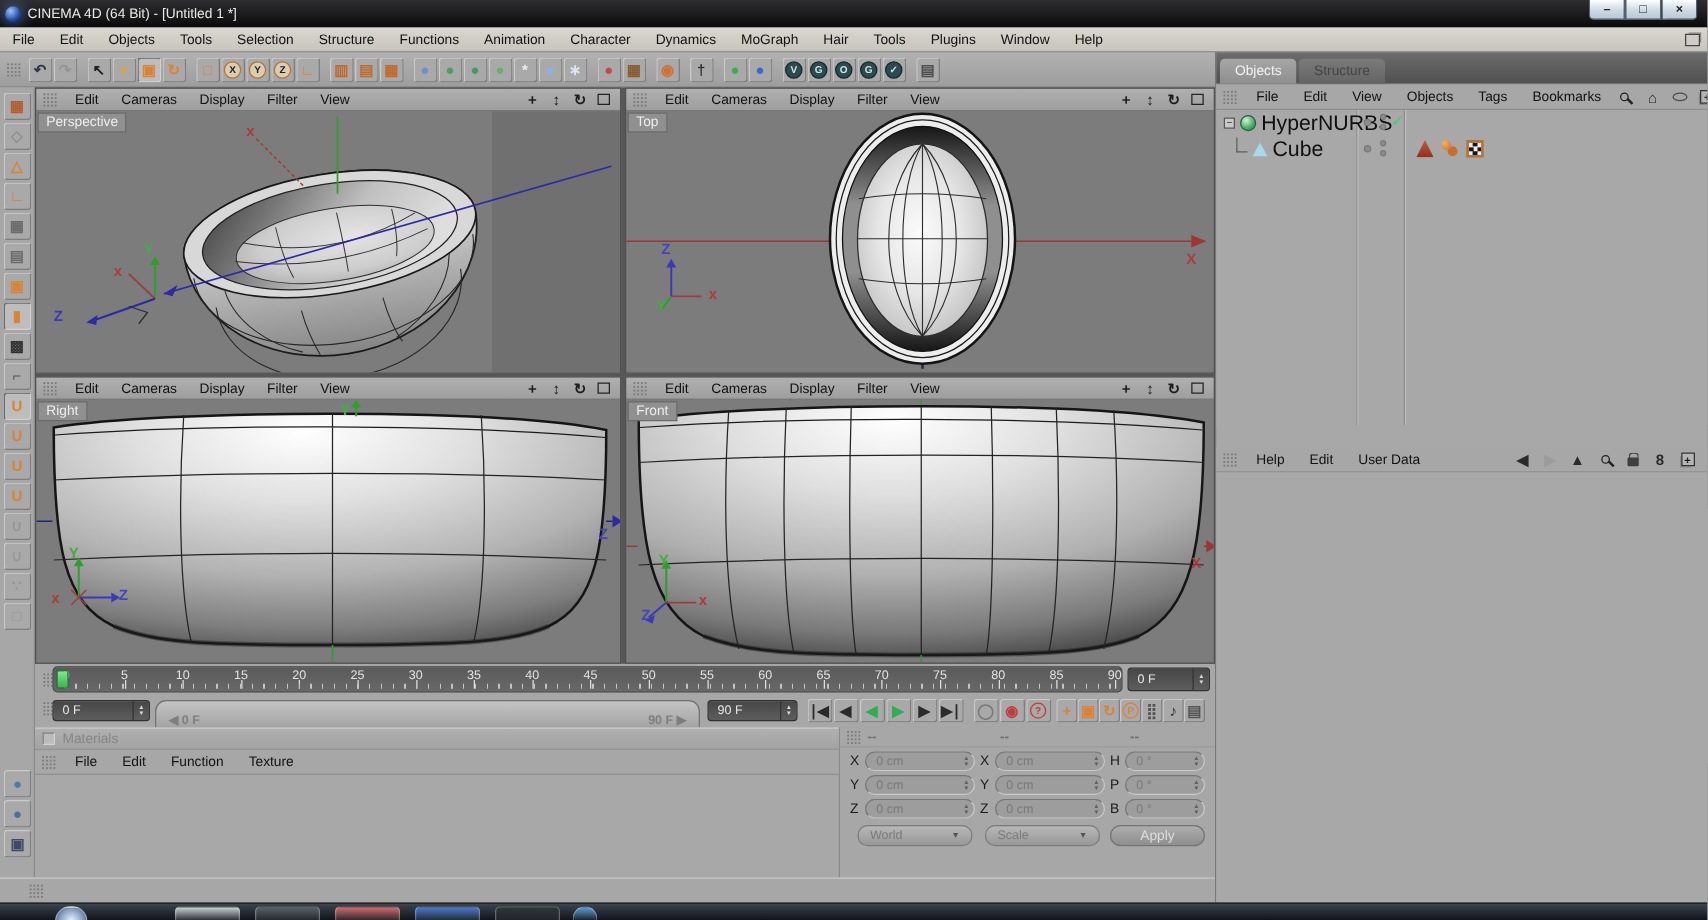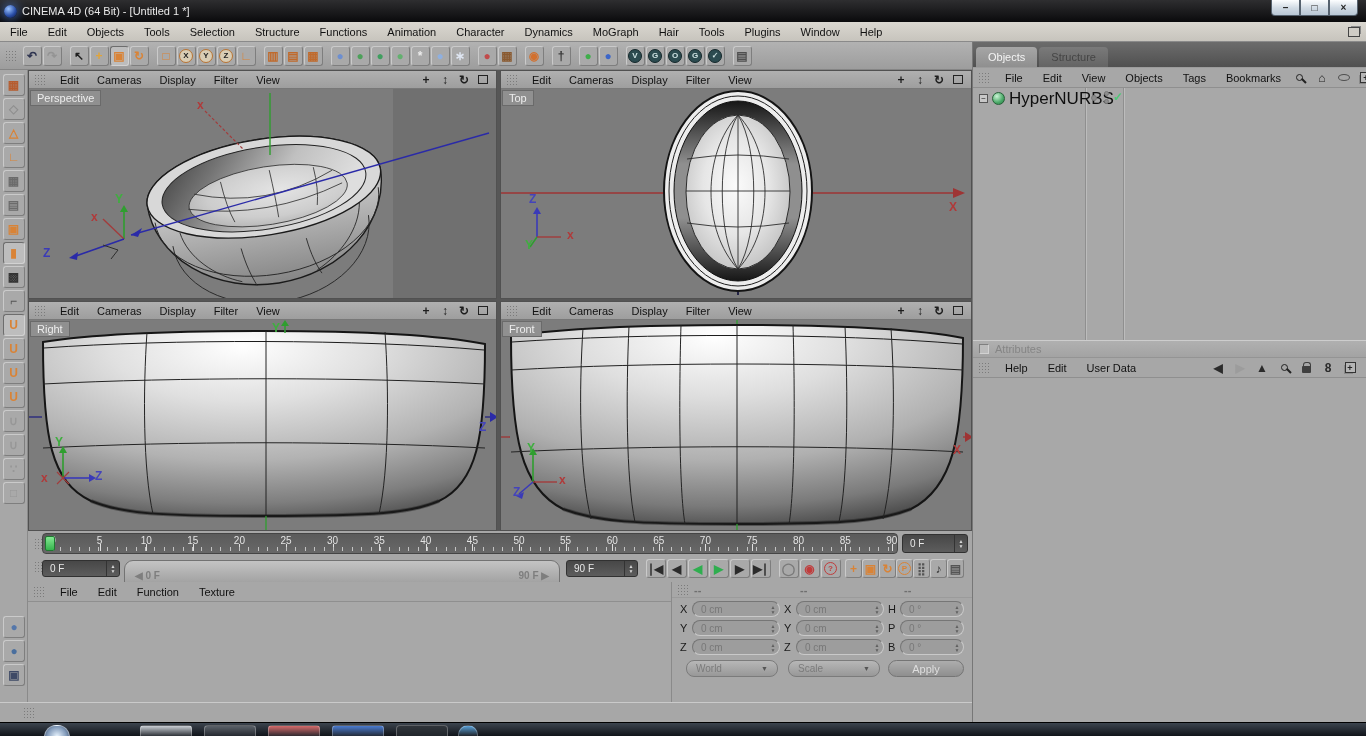--- a/index.html
+++ b/index.html
@@ -670,20 +670,24 @@
       </span>
       <span class="tbtn">
         <span class="glyph" style="color: rgb(51, 51, 51);">♪</span>
       </span>
       <span class="tbtn">
         <span class="glyph" style="color: rgb(85, 85, 85);">▤</span>
       </span>
     </div>
 
   <div id="materials-panel">
+    <div class="panel-title">
+      <span class="checkbox"></span>
+      <span>Materials</span>
+    </div>
     <div class="panel-menu">
       <span class="grip"></span>
       <span id="materials-menu-items" style="display:flex">
           <span class="menu-item">File</span>
           <span class="menu-item">Edit</span>
           <span class="menu-item">Function</span>
           <span class="menu-item">Texture</span>
         </span>
     </div>
   </div>
@@ -829,25 +833,32 @@
       <span class="tsep2" style="left:151px"></span>
     <div class="tree-row">
           <span class="expander">−</span>
           <span class="obj-icon hypernurbs"></span>
           <span class="obj-label">HyperNURBS</span>
           <span class="dot" style="left: 118px; top: 7px;"></span>
           <span class="dot" style="left: 131px; top: 3px; width: 5px; height: 5px;"></span>
           <span class="dot" style="left: 131px; top: 11px; width: 5px; height: 5px;"></span>
           <span class="check" style="left: 140px; top: 2px;">✓</span>
         </div>
+        <div class="tree-row">
+          <span class="branch"></span>
+          <span class="obj-icon polygon"></span>
+          <span class="obj-label">Cube</span>
+          <span class="dot" style="left: 118px; top: 7px;"></span>
+          <span class="dot" style="left: 131px; top: 3px; width: 5px; height: 5px;"></span>
+          <span class="dot" style="left: 131px; top: 11px; width: 5px; height: 5px;"></span>
+          <span class="tag phong-tag" style="left: 160px; top: 3px;"></span>
+          <span class="tag smoothing-tag" style="left: 180px; top: 3px;"></span>
+          <span class="tag uvw-tag" style="left: 200px; top: 3px;"></span>
+        </div>
       </div>
-    <div id="attr-title" class="panel-title">
-      <span class="checkbox"></span>
-      <span>Attributes</span>
-    </div>
     <div id="attr-menu" class="panel-menu">
       <span class="grip"></span>
       <span id="attr-menu-items" style="display:flex">
           <span class="menu-item">Help</span>
           <span class="menu-item">Edit</span>
           <span class="menu-item">User Data</span>
         </span>
       <span id="attr-menu-icons">
           <span class="tbtn">
             <span class="glyph" style="color: rgb(43, 43, 43);">◀</span>

